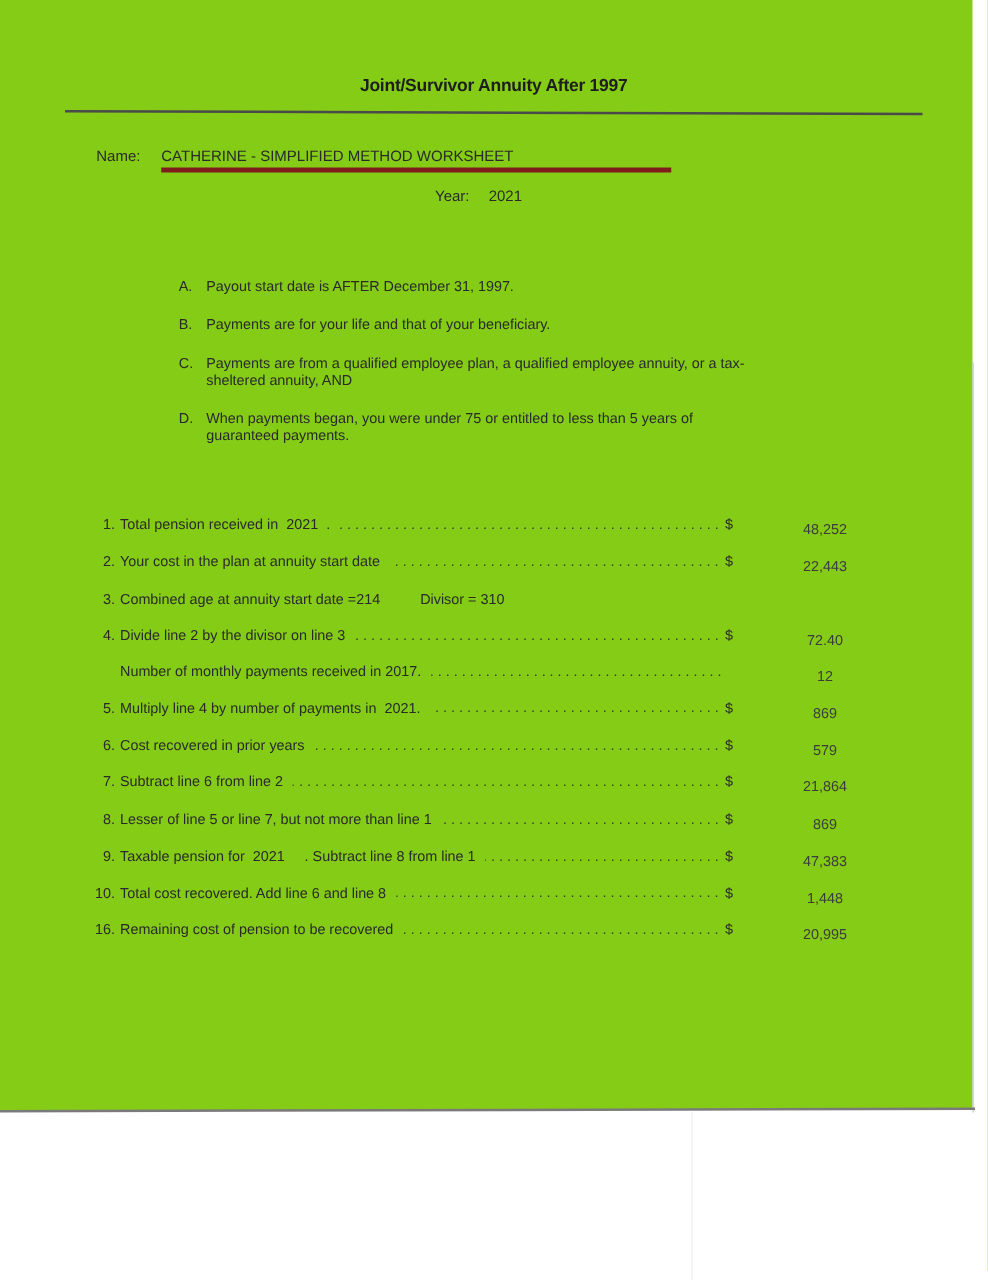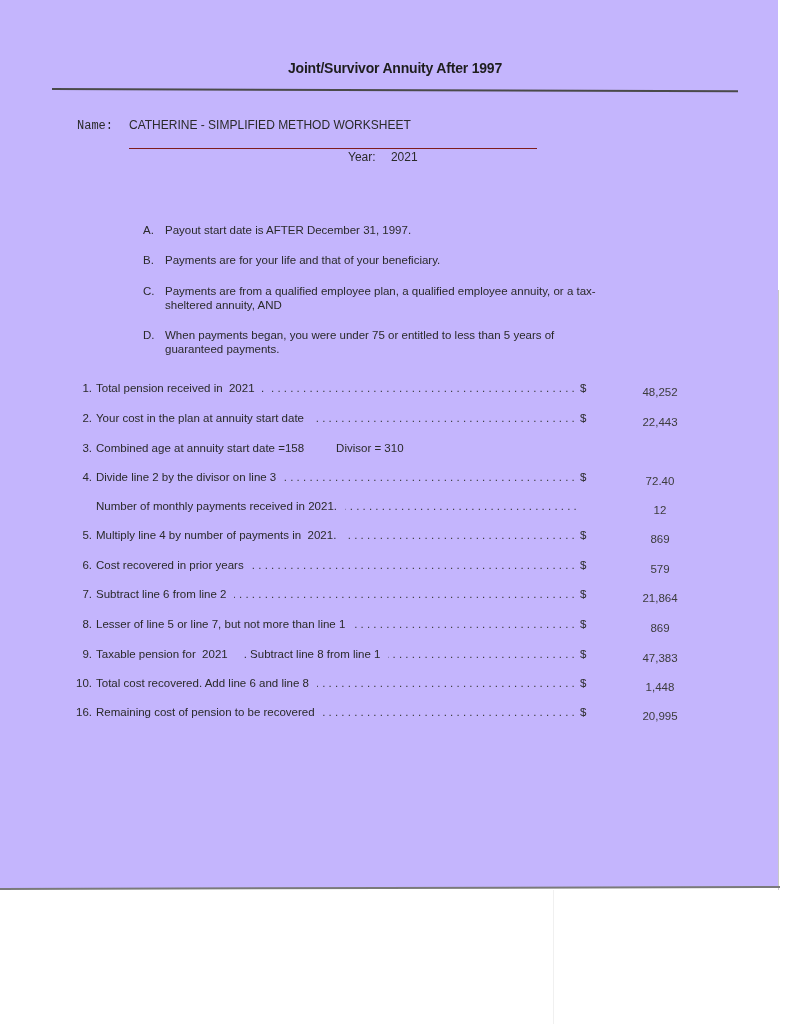--- a/index.html
+++ b/index.html
@@ -13,21 +13,21 @@
       position: relative;
       overflow: hidden;
       font-family: "Liberation Sans", sans-serif;
       color: #2a2a2a;
     }
     .page {
       position: absolute;
       left: 0; top: 0;
       width: 778px;
       height: 888px;
-      background: #c4b5fd;
+      background: #84cc16;
     }
     .right-edge {
       position: absolute;
       left: 778px; top: 290px;
       width: 1px; height: 600px;
       background: #c8c8c8;
     }
     .bottom-edge {
       position: absolute;
       left: 0; top: 888px;
@@ -60,26 +60,26 @@
       transform: rotate(0.18deg);
       transform-origin: left;
     }
     .name-row {
       position: absolute;
       left: 77px; top: 118px;
       font-size: 12px;
       display: flex;
       align-items: baseline;
     }
-    .name-label { width: 52px; font-family: Liberation Mono, monospace; }
+    .name-label { width: 52px; }
     .name-value {
       display: inline-block;
       width: 408px;
-      border-bottom: 1px solid #7f1d1d;
-      padding-bottom: 16px;
+      border-bottom: 4px solid #7f1d1d;
+      padding-bottom: 2px;
     }
     .year-row {
       position: absolute;
       left: 348px; top: 150px;
       font-size: 12px;
     }
     .year-row .yv { margin-left: 12px; text-align: center; }
     .elig-title {
       position: absolute;
       left: 0; width: 790px;
@@ -106,21 +106,21 @@
       font-size: 11.5px;
       display: flex;
       align-items: baseline;
     }
     .line .num {
       width: 32px;
       text-align: right;
       padding-right: 4px;
       flex: none;
     }
-    .line .label { white-space: pre; flex: none; }
+    .line .label { white-space: pre; flex: none; margin-top: 32px; }
     .line .dots {
       flex: 1;
       overflow: hidden;
       white-space: nowrap;
       letter-spacing: 3.2px;
       margin-left: 8px;
       text-align: right;
       direction: rtl;
       color: #3a3a3a;
     }
@@ -188,36 +188,36 @@
   <div class="line" style="top:412px;">
     <span class="num">2.</span>
     <span class="label">Your cost in the plan at annuity start date</span>
     <span class="dots">....................................................................</span>
     <span class="dollar">$</span>
     <span class="value">22,443</span>
   </div>
 
   <div class="line" style="top:442px;">
     <span class="num">3.</span>
-    <span class="label">Combined age at annuity start date =158</span>
+    <span class="label">Combined age at annuity start date =214</span>
     <span class="extra">Divisor = 310</span>
     <span class="spacer"></span>
   </div>
 
   <div class="line" style="top:471px;">
     <span class="num">4.</span>
     <span class="label">Divide line 2 by the divisor on line 3</span>
     <span class="dots">....................................................................</span>
     <span class="dollar">$</span>
     <span class="value">72.40</span>
   </div>
 
   <div class="line" style="top:500px;">
     <span class="num"></span>
-    <span class="label">Number of monthly payments received in 2021.</span>
+    <span class="label">Number of monthly payments received in 2017.</span>
     <span class="dots">....................................................................</span>
     <span class="nodollar"></span>
     <span class="value">12</span>
   </div>
 
   <div class="line" style="top:529px;">
     <span class="num">5.</span>
     <span class="label">Multiply line 4 by number of payments in  2021.</span>
     <span class="dots">....................................................................</span>
     <span class="dollar">$</span>

